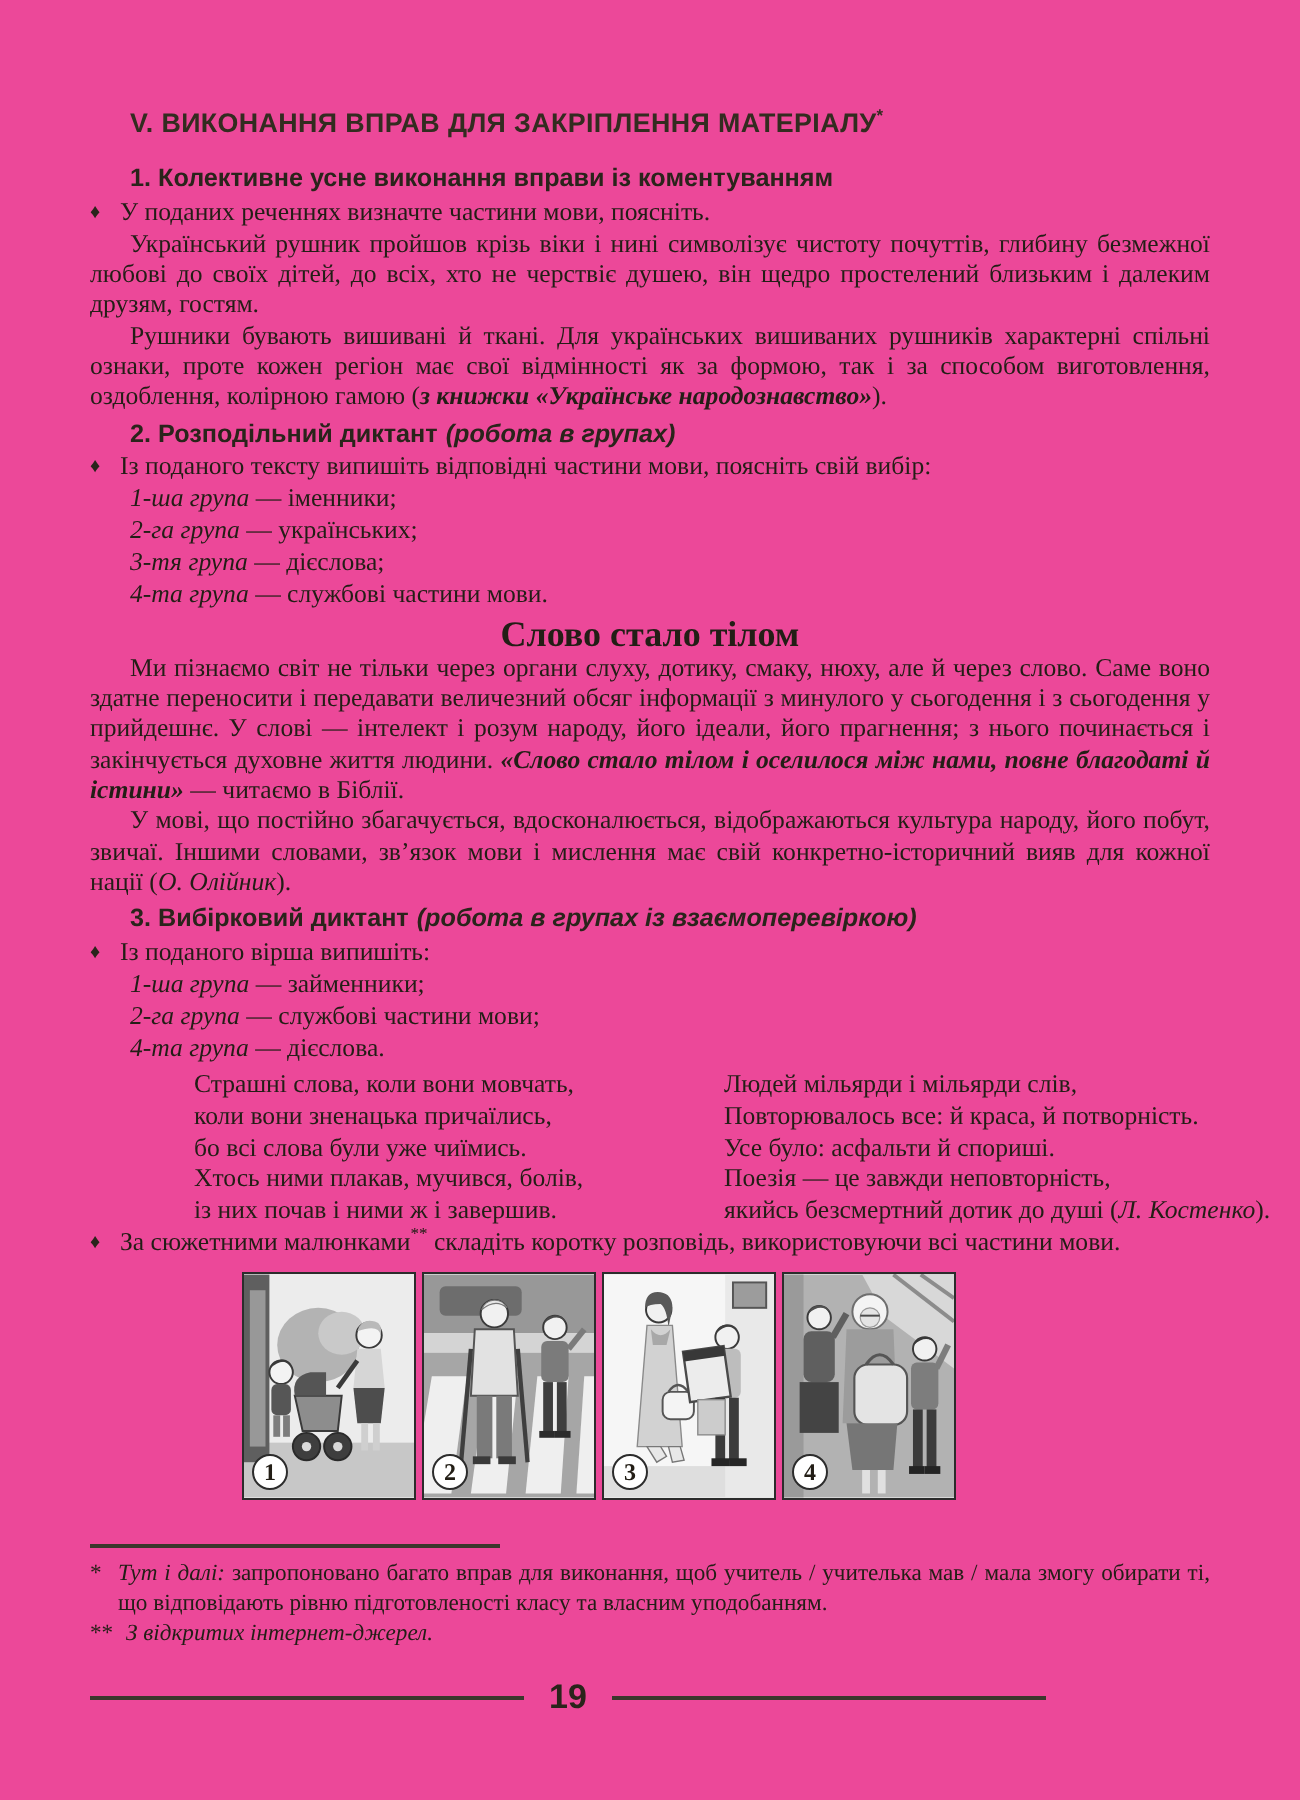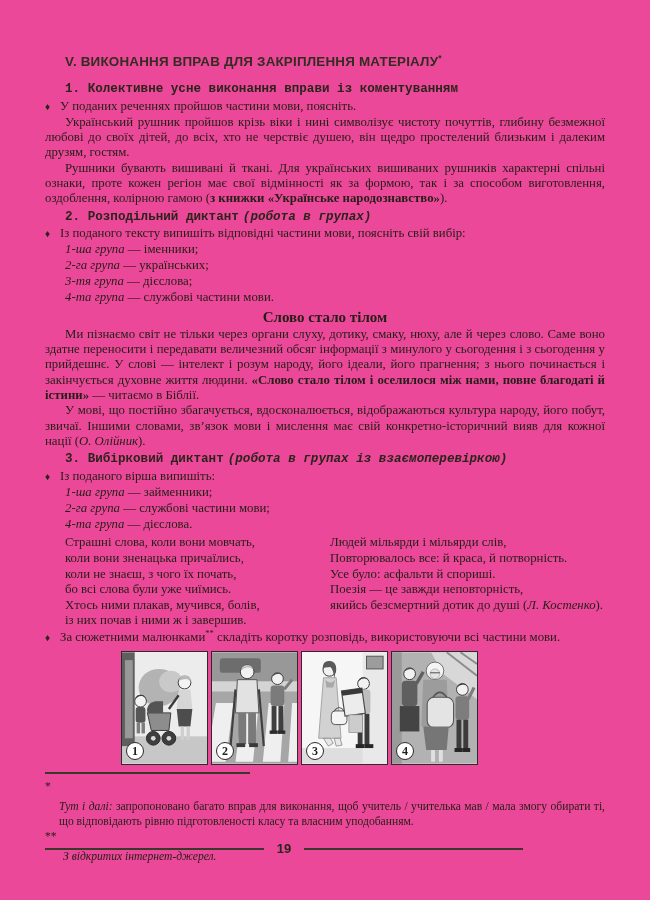--- a/index.html
+++ b/index.html
@@ -6,45 +6,44 @@
   html,body { background:#ffffff; }
   .page {
     position:relative; width:650px; height:900px; margin:0 auto;
     background:#ec4899; overflow:hidden;
     font-family:"Liberation Serif","DejaVu Serif",serif;
     color:#231e16; font-size:12.8px; line-height:15.3px;
   }
   .content { position:absolute; left:45px; top:54px; width:560px; }
   .sans { font-family:"Liberation Sans","DejaVu Sans",sans-serif; }
   .it { font-style:italic; }
-  .bi { font-weight:bold; }
+  .bi { font-style:italic; font-weight:bold; }
   sup.mark { font-size:8.5px; vertical-align:super; line-height:0; }
 
   h1.doc-heading {
     font-size:13.4px; line-height:16px; font-weight:bold; color:#332c20;
     margin:0 0 12px 20px; letter-spacing:0.2px;
   }
   .ex-title {
     font-size:12.6px; line-height:14.5px; font-weight:bold; color:#2a241b;
     margin:3px 0 2px 20px;
-    font-family:Liberation Mono, monospace;
   }
   .ex-title .note { font-weight:bold; font-style:italic; margin-left:4px; }
   .task-line { display:flex; margin:1px 0 1px 0; }
   .bullet { width:15px; flex:0 0 15px; font-size:10px; line-height:15.3px; color:#2a241b; }
   .task-text { flex:1; }
   p.body { text-align:justify; text-indent:20px; margin:0; }
   .group-line { margin-left:20px; line-height:15.8px; }
   .group-line .grp-label { font-style:italic; }
-  .reading-title { text-align:center; font-weight:bold; font-size:15px; margin:4px 0 2px 0; }
+  .reading-title { text-align:center; font-weight:bold; font-size:18px; margin:4px 0 2px 0; }
 
   .poem { display:flex; margin:3px 0 0 20px; line-height:15.6px; }
   .poem-col-left { width:265px; flex:0 0 265px; }
   .poem-col-right { flex:1; }
-  .poem-line { white-space:nowrap; }
+  .poem-line { white-space:nowrap;margin-left:32px; }
 
   .pics-strip {
     display:flex; gap:3px; margin:6px 0 0 76px;
   }
   .pic-panel {
     position:relative; width:87px; height:114px;
     border:1.5px solid #2c2c2c; background:#ededed; overflow:hidden;
   }
   .pic-panel svg { display:block; width:100%; height:100%; }
   .pic-num {
@@ -52,44 +51,44 @@
     background:#ffffff; border:1.3px solid #2c2c2c; border-radius:50%;
     font-size:12px; font-weight:bold; line-height:16px; text-align:center;
     font-family:"Liberation Serif","DejaVu Serif",serif;
   }
 
   .footnotes { position:absolute; left:45px; top:772px; width:560px; font-size:11.6px; line-height:15px; }
   .fn-divider { width:205px; height:1.5px; background:#3b372c; margin-bottom:5px; }
   .fn-row { display:flex; }
   .fn-mark { width:14px; flex:0 0 14px; }
   .fn-mark.wide { width:18px; flex:0 0 18px; }
-  .fn-text { flex:1; text-align:justify;margin-top:20px; }
+  .fn-text { flex:1; text-align:justify; }
 
   .footer {
     position:absolute; left:45px; top:841px; width:478px;
     display:flex; align-items:center;
   }
   .footer .rule { flex:1; height:2px; background:#3b372c; }
   .page-num {
     margin:0 13px; font-family:"Liberation Sans","DejaVu Sans",sans-serif;
-    font-weight:bold; font-size:13px; color:#2a241b;
+    font-weight:bold; font-size:17px; color:#2a241b;
   }
 </style>
 </head>
 <body>
 
 <div class="page">
   <div class="content">
 
     <h1 class="doc-heading sans"><span>V. ВИКОНАННЯ ВПРАВ ДЛЯ ЗАКРІПЛЕННЯ МАТЕРІАЛУ</span><sup class="mark">*</sup></h1>
 
     <div class="ex-title sans">1. Колективне усне виконання вправи із коментуванням</div>
     <div class="task-line">
       <span class="bullet">♦</span>
-      <span class="task-text">У поданих реченнях пройшов частини мови, поясніть.</span>
+      <span class="task-text">У поданих реченнях визначте частини мови, поясніть.</span>
     </div>
     <p class="body">Український рушник пройшов крізь віки і нині символізує чистоту почуттів, глибину безмежної любові до своїх дітей, до всіх, хто не черствіє душею, він щедро простелений близьким і далеким друзям, гостям.</p>
     <p class="body"><span>Рушники бувають вишивані й ткані. Для українських вишиваних рушників характерні спільні ознаки, проте кожен регіон має свої відмінності як за формою, так і за способом виготовлення, оздоблення, колірною гамою (</span><span class="bi">з книжки «Українське народознавство»</span><span>).</span></p>
 
     <div class="ex-title sans"><span>2. Розподільний диктант</span><span class="note">(робота в групах)</span></div>
     <div class="task-line">
       <span class="bullet">♦</span>
       <span class="task-text">Із поданого тексту випишіть відповідні частини мови, поясніть свій вибір:</span>
     </div>
     <div>
@@ -111,21 +110,20 @@
     <div>
       <div class="group-line"><span class="grp-label">1-ша група</span> <span>— займенники;</span></div>
       <div class="group-line"><span class="grp-label">2-га група</span> <span>— службові частини мови;</span></div>
       <div class="group-line"><span class="grp-label">4-та група</span> <span>— дієслова.</span></div>
     </div>
 
     <div class="poem">
       <div class="poem-col-left">
         <div class="poem-line">Страшні слова, коли вони мовчать,</div>
         <div class="poem-line">коли вони зненацька причаїлись,</div>
-        <div class="poem-line">коли не знаєш, з чого їх почать,</div>
         <div class="poem-line">бо всі слова були уже чиїмись.</div>
         <div class="poem-line">Хтось ними плакав, мучився, болів,</div>
         <div class="poem-line">із них почав і ними ж і завершив.</div>
       </div>
       <div class="poem-col-right">
         <div class="poem-line">Людей мільярди і мільярди слів,</div>
         <div class="poem-line">Повторювалось все: й краса, й потворність.</div>
         <div class="poem-line">Усе було: асфальти й спориші.</div>
         <div class="poem-line">Поезія — це завжди неповторність,</div>
         <div class="poem-line"><span>якийсь безсмертний дотик до душі (</span><span class="it">Л. Костенко</span><span>).</span></div>

